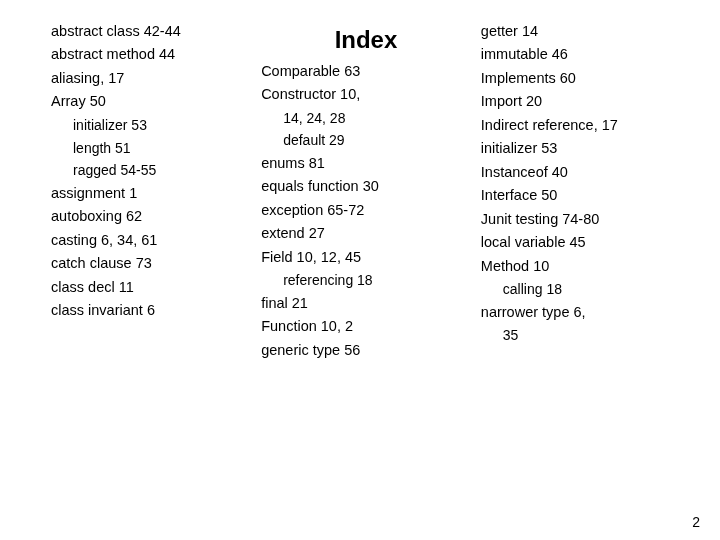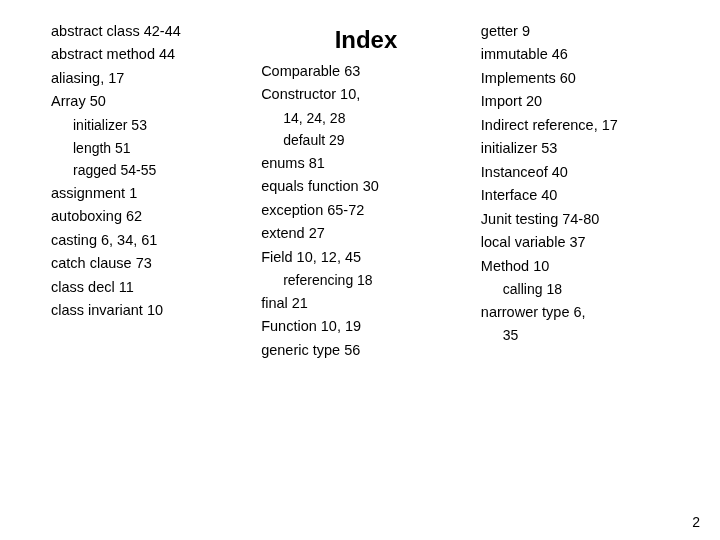--- a/index.html
+++ b/index.html
@@ -91,51 +91,51 @@
         <span class="entry">aliasing, 17</span>
         <span class="entry">Array 50</span>
         <span class="entry-indented">initializer 53</span>
         <span class="entry-indented">length 51</span>
         <span class="entry-indented">ragged 54-55</span>
         <span class="entry">assignment  1</span>
         <span class="entry">autoboxing 62</span>
         <span class="entry">casting 6, 34, 61</span>
         <span class="entry">catch clause 73</span>
         <span class="entry">class decl 11</span>
-        <span class="entry">class invariant 10</span>
+        <span class="entry">class invariant 6</span>
       </div>
     <div class="middle-column">
       <span class="index-title">Index</span>
 
     <span class="entry">Comparable 63</span>
         <span class="entry">Constructor 10,</span>
         <span class="entry-indented">14, 24, 28</span>
         <span class="entry-indented">default 29</span>
         <span class="entry">enums 81</span>
         <span class="entry">equals function 30</span>
         <span class="entry">exception 65-72</span>
         <span class="entry">extend 27</span>
         <span class="entry">Field 10, 12, 45</span>
         <span class="entry-indented">referencing 18</span>
         <span class="entry">final 21</span>
-        <span class="entry">Function 10, 19</span>
+        <span class="entry">Function 10, 2</span>
         <span class="entry">generic type 56</span>
       </div>
     <div class="right-column">
 
-    <span class="entry">getter 9</span>
+    <span class="entry">getter 14</span>
         <span class="entry">immutable 46</span>
         <span class="entry">Implements 60</span>
         <span class="entry">Import 20</span>
         <span class="entry">Indirect reference, 17</span>
         <span class="entry">initializer 53</span>
         <span class="entry">Instanceof 40</span>
-        <span class="entry">Interface 40</span>
+        <span class="entry">Interface 50</span>
         <span class="entry">Junit testing 74-80</span>
-        <span class="entry">local variable 37</span>
+        <span class="entry">local variable 45</span>
         <span class="entry">Method 10</span>
         <span class="entry-indented">calling 18</span>
         <span class="entry">narrower type 6,</span>
         <span class="entry-indented">35</span>
       </div>
   </div>
 </div>
 
 <div class="page-number">2</div>
 

